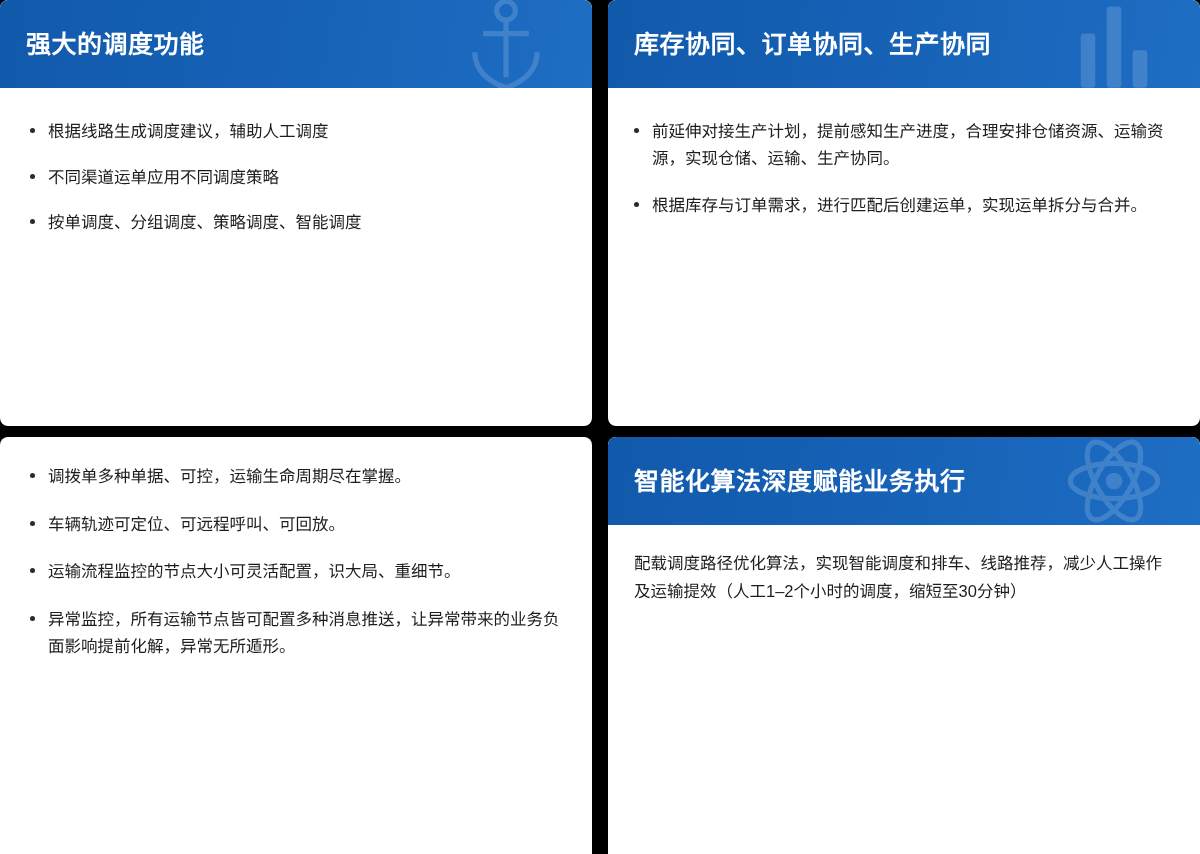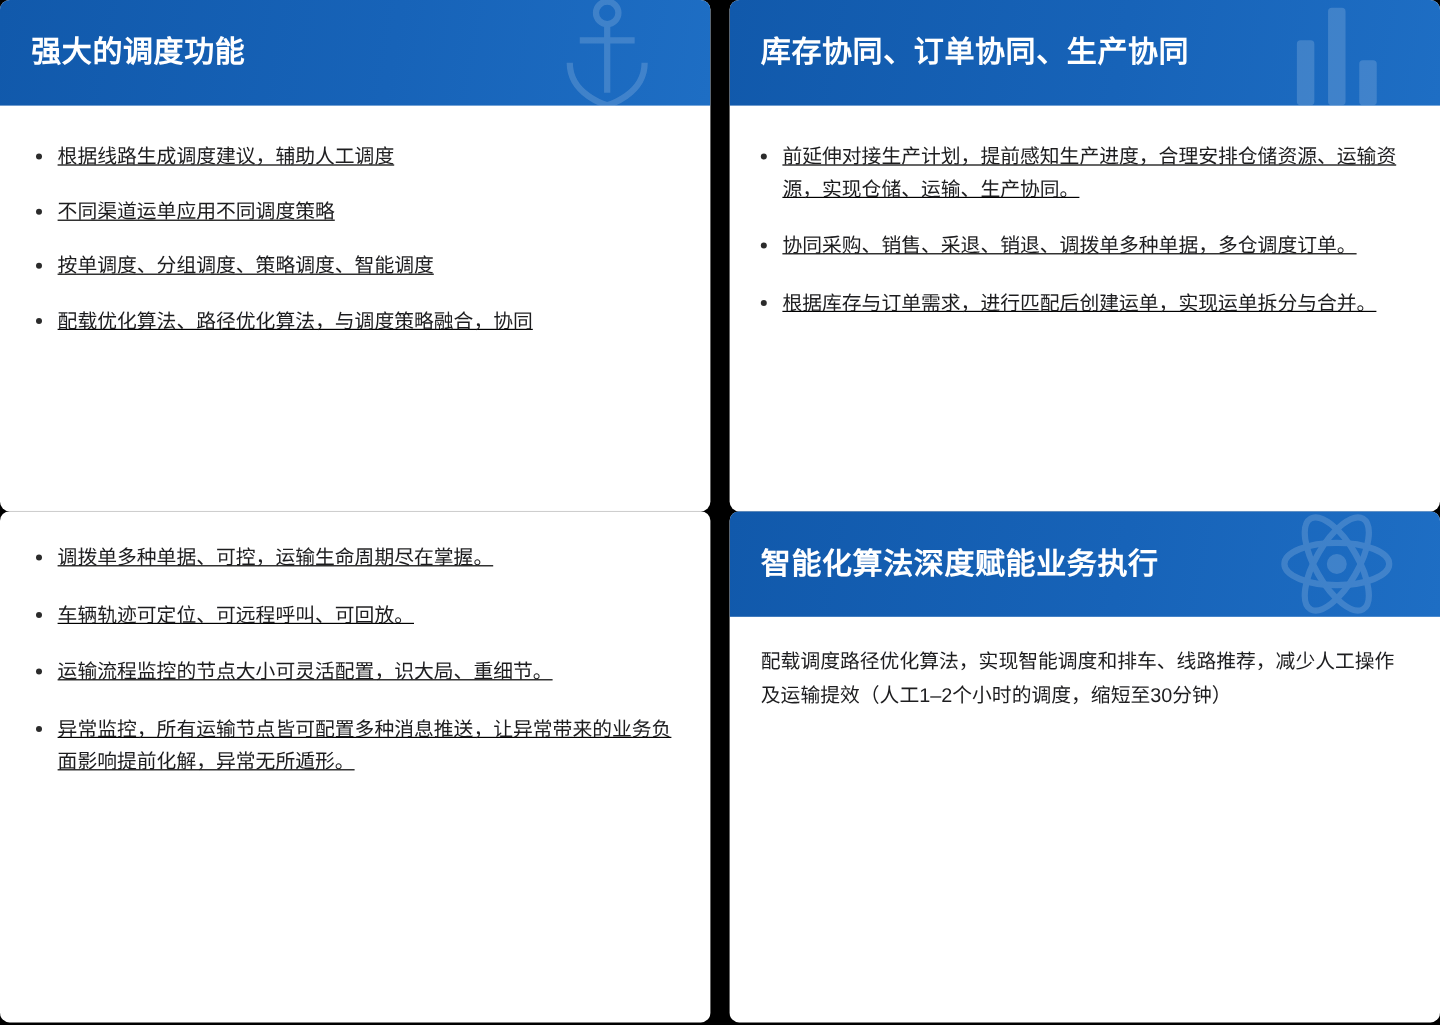--- a/index.html
+++ b/index.html
@@ -10,21 +10,21 @@
     width: 1200px;
     height: 854px;
     font-family: "Liberation Sans", "DejaVu Sans", sans-serif;
   }
   #grid {
     width: 1200px;
     height: 736px;
     display: grid;
     grid-template-columns: 592px 592px;
     grid-template-rows: 426px 426px;
-    gap: 0 16px;
+    gap: 11px 16px;
     box-sizing: border-box;
   }
   .card {
     background: #ffffff;
     border-radius: 8px;
     overflow: hidden;
     display: flex;
     flex-direction: column;
     position: relative;
     box-shadow: 0 1px 2px rgba(0,0,0,0.15);
@@ -66,21 +66,20 @@
   }
   .card-body {
     flex: 1 1 auto;
     padding: 26px 26px 20px 26px;
     box-sizing: border-box;
   }
   ul.bullets {
     list-style: none;
     margin: 0;
     padding: 0;
-    text-decoration: underline;
   }
   ul.bullets li {
     position: relative;
     padding-left: 22px;
     margin-bottom: 19px;
     font-size: 16.5px;
     line-height: 1.62;
     color: #1d1d1f;
   }
   ul.bullets li:last-child {
@@ -124,40 +123,38 @@
           <path d="M20 58 C20 84 50 92 50 92 C50 92 80 84 80 58"></path>
         </svg>
       </span>
       <h2 class="card-title">强大的调度功能</h2>
     </div>
     <div class="card-body">
       <ul class="bullets">
         <li>根据线路生成调度建议，辅助人工调度</li>
         <li>不同渠道运单应用不同调度策略</li>
         <li>按单调度、分组调度、策略调度、智能调度</li>
-        <li>配载优化算法、路径优化算法，与调度策略融合，协同</li>
       </ul>
     </div>
   </section>
 
   <section class="card card-2">
     <div class="card-header">
       <span class="watermark">
         <svg viewBox="0 0 100 100" fill="#ffffff">
           <rect x="18" y="40" width="14" height="52" rx="3"></rect>
           <rect x="43" y="14" width="14" height="78" rx="3"></rect>
           <rect x="68" y="56" width="14" height="36" rx="3"></rect>
         </svg>
       </span>
       <h2 class="card-title">库存协同、订单协同、生产协同</h2>
     </div>
     <div class="card-body">
       <ul class="bullets">
         <li>前延伸对接生产计划，提前感知生产进度，合理安排仓储资源、运输资源，实现仓储、运输、生产协同。</li>
-        <li>协同采购、销售、采退、销退、调拨单多种单据，多仓调度订单。</li>
         <li>根据库存与订单需求，进行匹配后创建运单，实现运单拆分与合并。</li>
       </ul>
     </div>
   </section>
 
   <section class="card card-3">
     <div class="card-body">
       <ul class="bullets">
         <li>调拨单多种单据、可控，运输生命周期尽在掌握。</li>
         <li>车辆轨迹可定位、可远程呼叫、可回放。</li>

